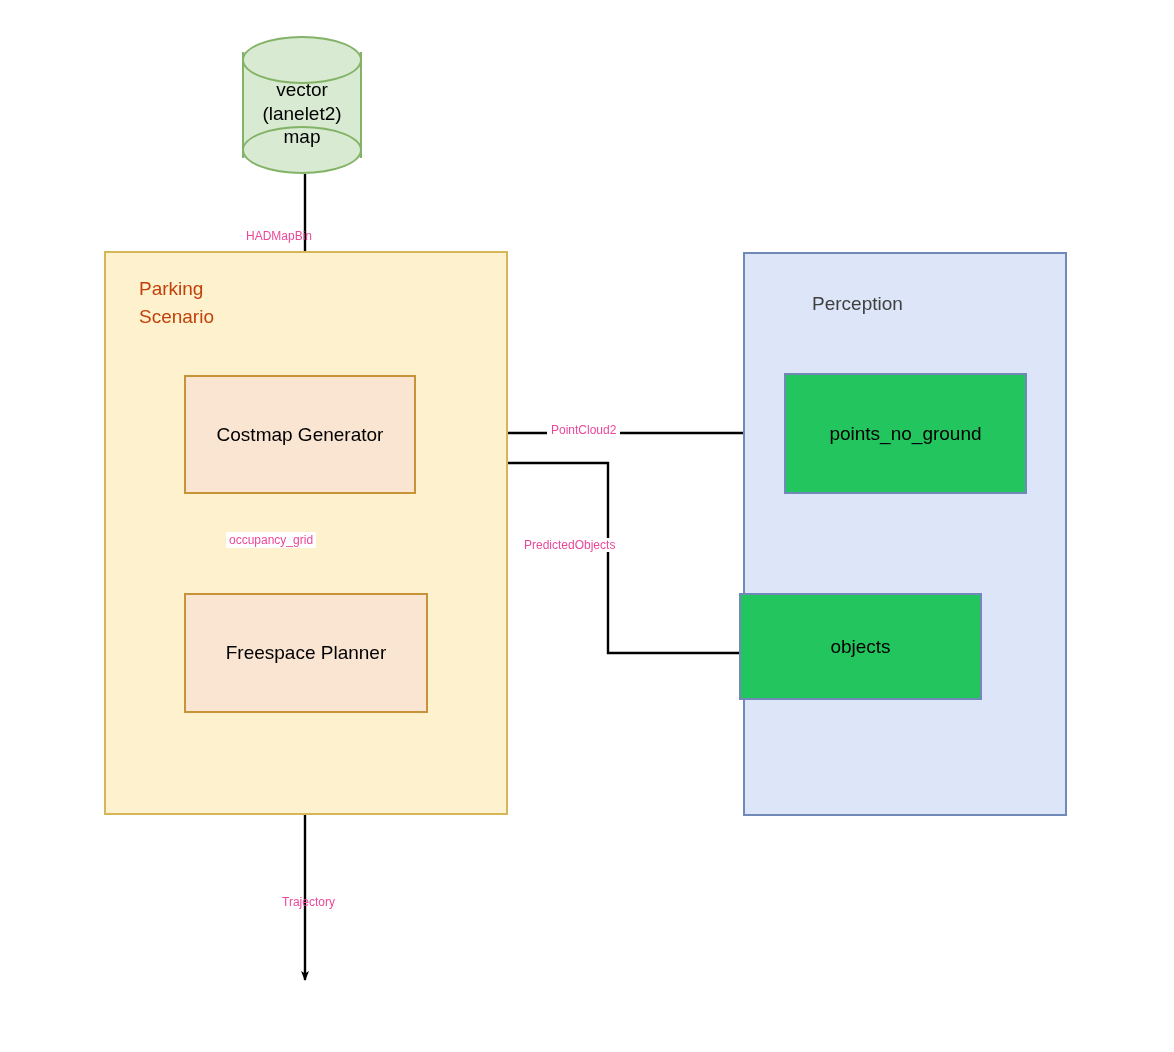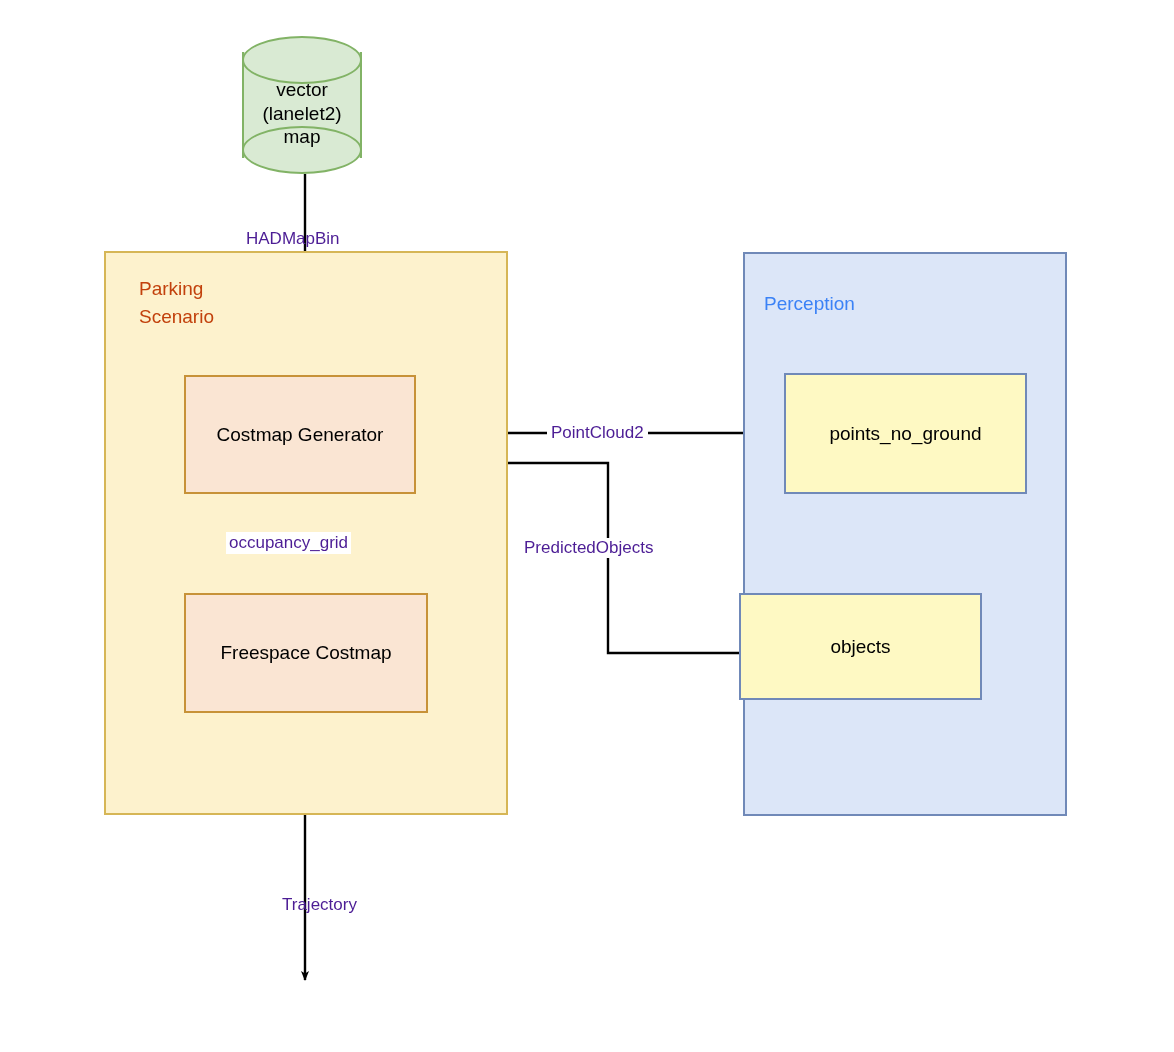--- a/index.html
+++ b/index.html
@@ -56,26 +56,26 @@
     left: 743px;
     top: 252px;
     width: 324px;
     height: 564px;
     background: #dce6f8;
     border: 2px solid #7089b8;
     display: block;
   }
   #perception-label {
     position: absolute;
-    left: 764px;
+    left: 812px;
     top: 293px;
     width: 180px;
     font-size: 19px;
     text-align: left;
-    color: #3b82f6;
+    color: #404040;
   }
   
   .proc-box {
     background: #fae5d3;
     border: 2px solid #c79238;
     font-size: 19px;
   }
   #costmap-generator {
     left: 184px;
     top: 375px;
@@ -83,21 +83,21 @@
     height: 119px;
   }
   #freespace-planner {
     left: 184px;
     top: 593px;
     width: 244px;
     height: 120px;
   }
   
   .topic-box {
-    background: #fef9c3;
+    background: #22c55e;
     border: 2px solid #7089b8;
     font-size: 19px;
   }
   #points-no-ground {
     left: 784px;
     top: 373px;
     width: 243px;
     height: 121px;
   }
   #objects-topic {
@@ -154,22 +154,22 @@
     width: 100%;
     text-align: center;
     font-size: 19px;
     line-height: 1.24;
     color: #000000;
     white-space: pre-line;
   }
   
   .edge-label {
     position: absolute;
-    font-size: 17px;
-    color: #4c1d95;
+    font-size: 12px;
+    color: #ec4899;
     white-space: nowrap;
   }
   .edge-label.boxed {
     background: #ffffff;
     padding: 1px 3px;
   }
   #label-hadmapbin { left: 246px; top: 229px; }
   #label-occupancy-grid { left: 226px; top: 532px; }
   #label-trajectory { left: 254px; top: 895px; margin-left: 28px; }
   #label-pointcloud2 { left: 547px; top: 423px; background:#ffffff; padding:0 4px;}
@@ -220,21 +220,21 @@
   <div class="cyl-text">vector
 (lanelet2)
 map</div>
 </div>
 
 <div class="node proc-box" id="costmap-generator">
   <span>Costmap Generator</span>
 </div>
 
 <div class="node proc-box" id="freespace-planner">
-  <span>Freespace Costmap</span>
+  <span>Freespace Planner</span>
 </div>
 
 <div class="node topic-box" id="points-no-ground">
   <span>points_no_ground</span>
 </div>
 
 <div class="node topic-box" id="objects-topic">
   <span>objects</span>
 </div>
 

